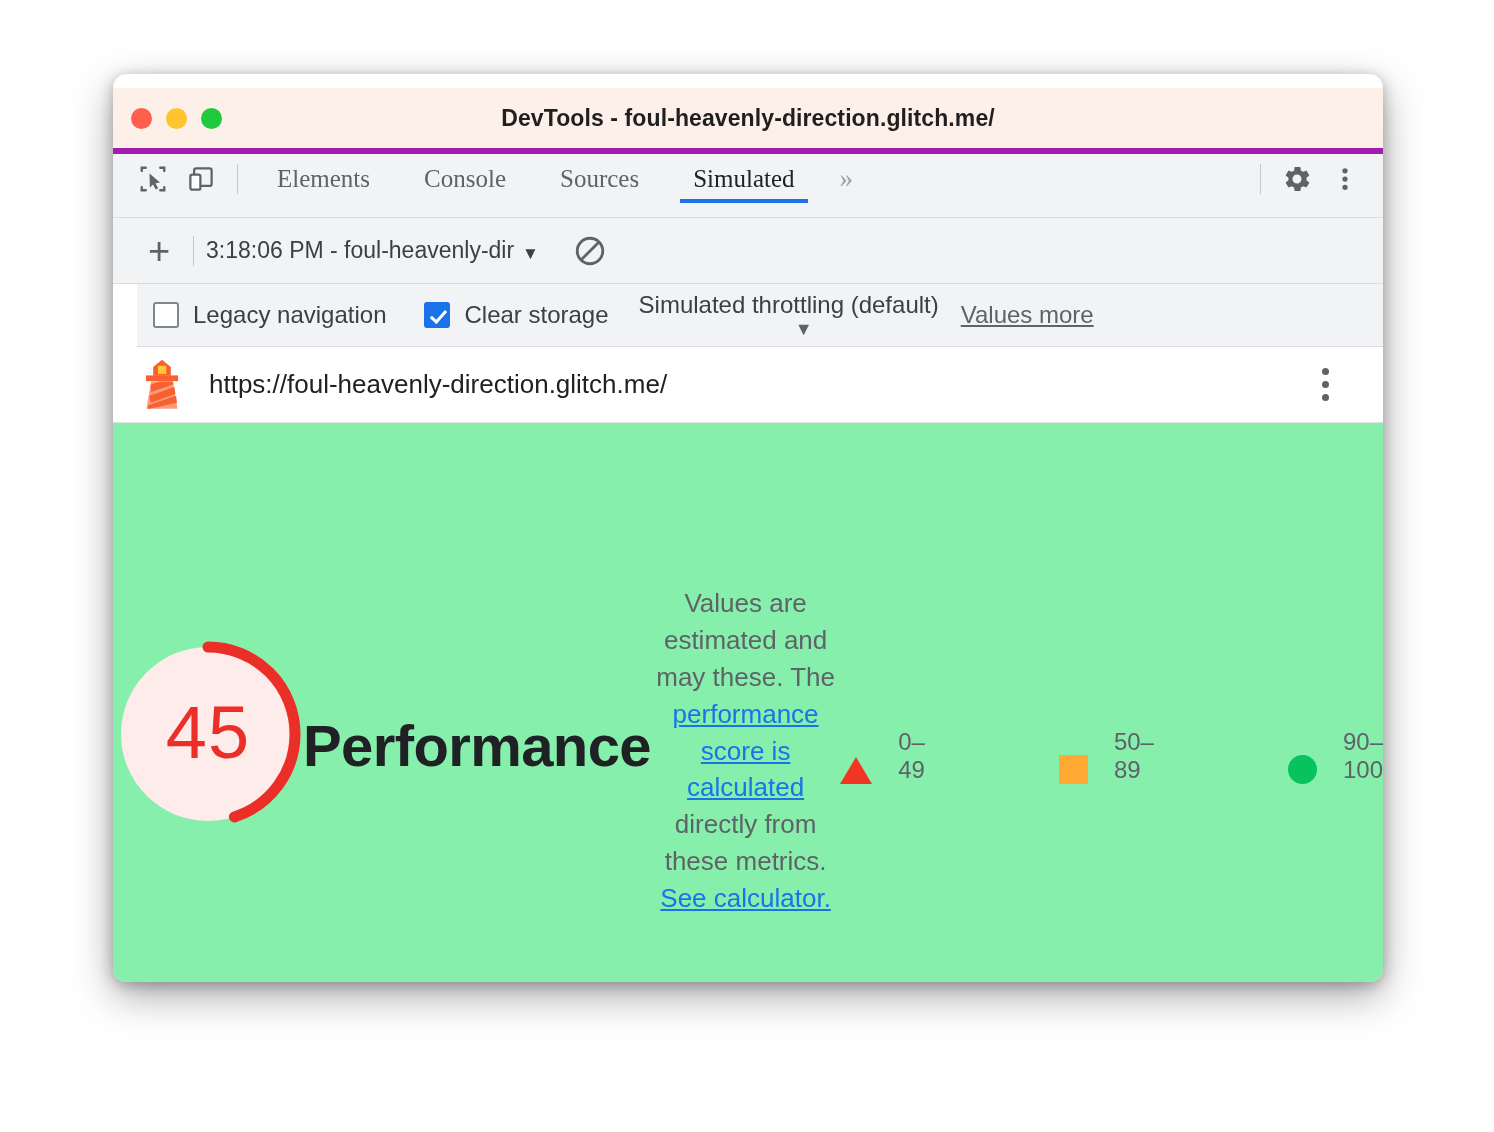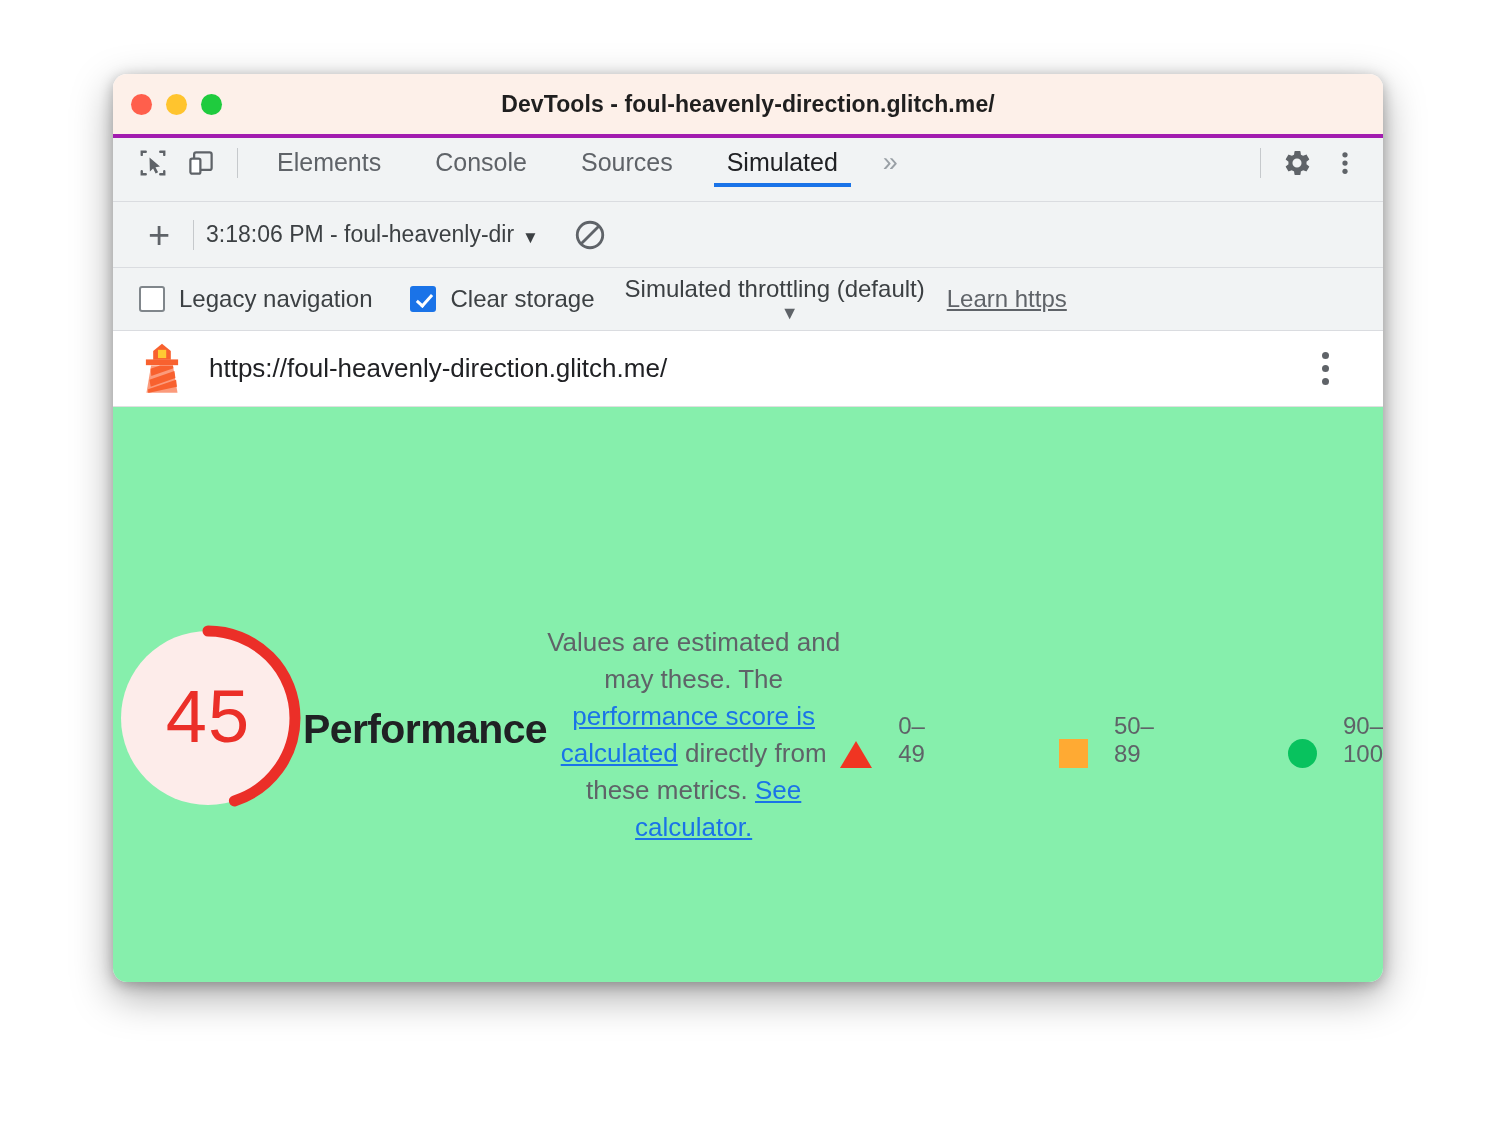--- a/index.html
+++ b/index.html
@@ -30,23 +30,24 @@
     border-radius: 14px;
     box-shadow: 0 14px 40px rgba(0,0,0,0.34), 0 3px 14px rgba(0,0,0,0.26);
     overflow: hidden;
   }
 
   
   .titlebar {
     position: relative;
     height: 60px;
     background: #fdf0e9;
-    border-bottom: 4px solid #a21caf;
-    display: flex;
-    align-items: center;
+    border-bottom: 6px solid #a21caf;
+    display: flex;
+    align-items: center;
+    margin-top: 14px;
   }
   .traffic {
     position: absolute;
     left: 18px;
     top: 0;
     height: 60px;
     display: flex;
     align-items: center;
     gap: 14px;
   }
@@ -73,20 +74,21 @@
   
   .tabbar {
     position: relative;
     height: 64px;
     background: #f1f3f4;
     border-bottom: 1px solid #dadce0;
     display: flex;
     align-items: center;
     padding: 0 0 14px 16px;
     box-sizing: border-box;
+    font-family: Liberation Serif, serif;
   }
   .icon-btn {
     width: 48px;
     height: 48px;
     display: flex;
     align-items: center;
     justify-content: center;
     border-radius: 4px;
     flex: none;
   }
@@ -182,23 +184,24 @@
   }
 
   
   .optionsbar {
     position: relative;
     height: 63px;
     background: #f1f3f4;
     border-bottom: 1px solid #dadce0;
     display: flex;
     align-items: center;
-    padding-left: 26px;
+    padding-left: 16px;
     box-sizing: border-box;
     gap: 0;
+    margin-left: 24px;
   }
   .opt {
     display: flex;
     align-items: center;
     font-size: 24px;
     color: #3c4043;
     white-space: nowrap;
   }
   .checkbox {
     width: 26px;
@@ -298,21 +301,21 @@
     justify-content: center;
     font-size: 74px;
     color: #eb2f28;
     letter-spacing: 1px;
     line-height: 1;
     padding-bottom: 3px;
     box-sizing: border-box;
   }
   .category-title {
     margin-top: 22px;
-    font-size: 41px;
+    font-size: 58px;
     font-weight: bold;
     color: #202124;
     letter-spacing: -0.6px;
   }
   .desc {
     margin-top: 34px;
     width: 1010px;
     text-align: center;
     font-size: 26px;
     line-height: 1.42;
@@ -420,21 +423,21 @@
         <span>Legacy navigation</span>
       </label>
       <label class="opt">
         <span class="checkbox checked"></span>
         <span>Clear storage</span>
       </label>
       <div class="opt" style="margin-left:30px;flex-direction:column;">
         <span>Simulated throttling (default)</span>
         <span class="throttle-caret">▼</span>
       </div>
-      <a class="learn-more" href="#">Learn https</a>
+      <a class="learn-more" href="#">Values more</a>
     </div>
 
     <div class="urlrow">
       <svg class="lh-icon" viewBox="0 0 24 28" aria-hidden="true">
         <path d="M12 0.8 L16.6 4.6 L16.6 9.2 L7.4 9.2 L7.4 4.6 Z" fill="#f8612f"></path>
         <rect x="9.9" y="4.0" width="4.3" height="4.3" fill="#ffc933"></rect>
         <rect x="3.6" y="9.0" width="16.8" height="3.0" fill="#f8612f"></rect>
         <path d="M6.3 12.2 L17.7 12.2 L20.1 26.4 L3.9 26.4 Z" fill="#fb9b7c"></path>
         <path d="M6.05 13.9 L11.0 12.2 L17.7 12.2 L17.95 13.6 L6.4 17.7 Z" fill="#f8612f"></path>
         <path d="M5.45 19.6 L18.5 15.0 L19.0 18.7 L6.1 23.3 Z" fill="#f8612f"></path>

